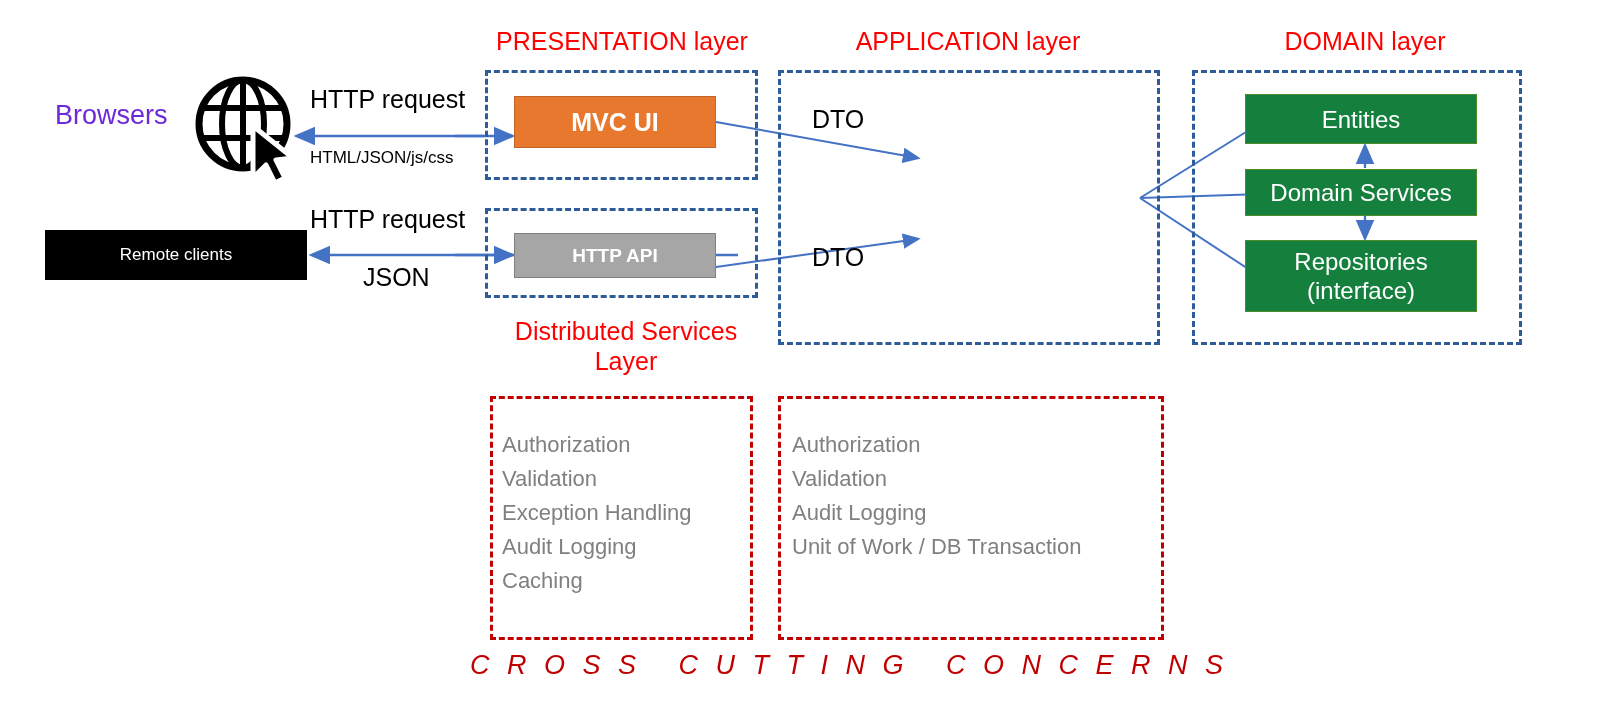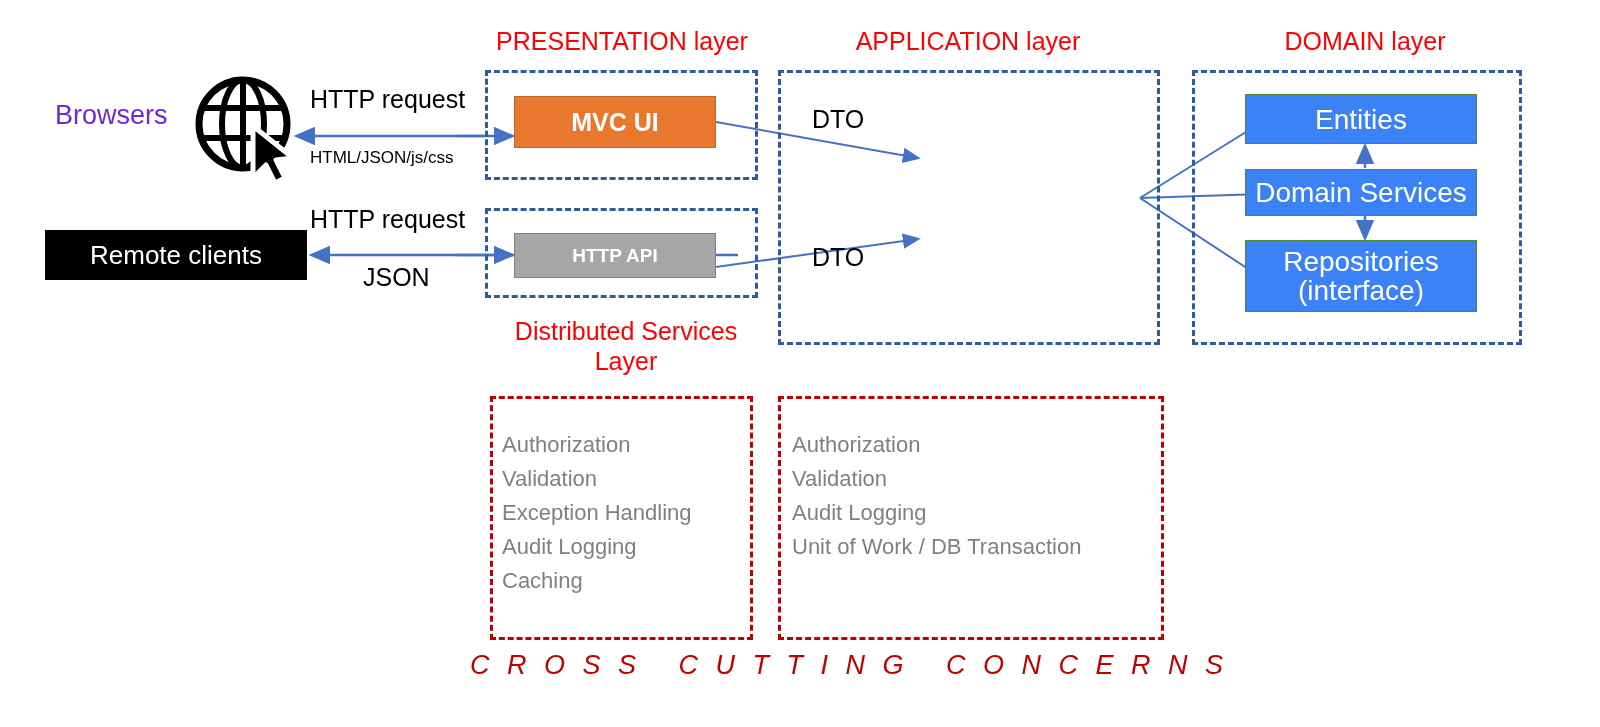--- a/index.html
+++ b/index.html
@@ -20,22 +20,22 @@
   .dash-red{border:3px dashed #C00000;background:transparent;}
 
   
   .node{
     display:flex;align-items:center;justify-content:center;text-align:center;
     color:#ffffff;
   }
   .node-mvc{background:#E8782D;border:1px solid #C26528;font-weight:bold;font-size:25px;align-items:center;}
   .node-api{background:#A6A6A6;border:1px solid #7F7F7F;font-weight:bold;font-size:19px;}
   .node-app{background:#4472C4;border:1px solid #3A61A8;font-weight:bold;font-size:25px;line-height:32px;}
-  .node-green{background:#3b82f6;border:1px solid #4E8A2C;font-weight:400;font-size:28px;line-height:29px;}
-  .node-black{background:#000000;color:#ffffff;font-weight:400;font-size:26px;}
+  .node-green{background:#15803d;border:1px solid #4E8A2C;font-weight:400;font-size:24px;line-height:29px;}
+  .node-black{background:#000000;color:#ffffff;font-weight:400;font-size:17px;}
 
   
   .txt{color:#000000;font-size:25px;line-height:28px;white-space:nowrap;}
   .txt-sm{color:#000000;font-size:17px;line-height:20px;white-space:nowrap;}
   .txt-browsers{color:#6d28d9;font-size:27px;}
 
   
   .concerns{
     color:#808080;font-size:22px;line-height:34px;white-space:pre-line;
   }

